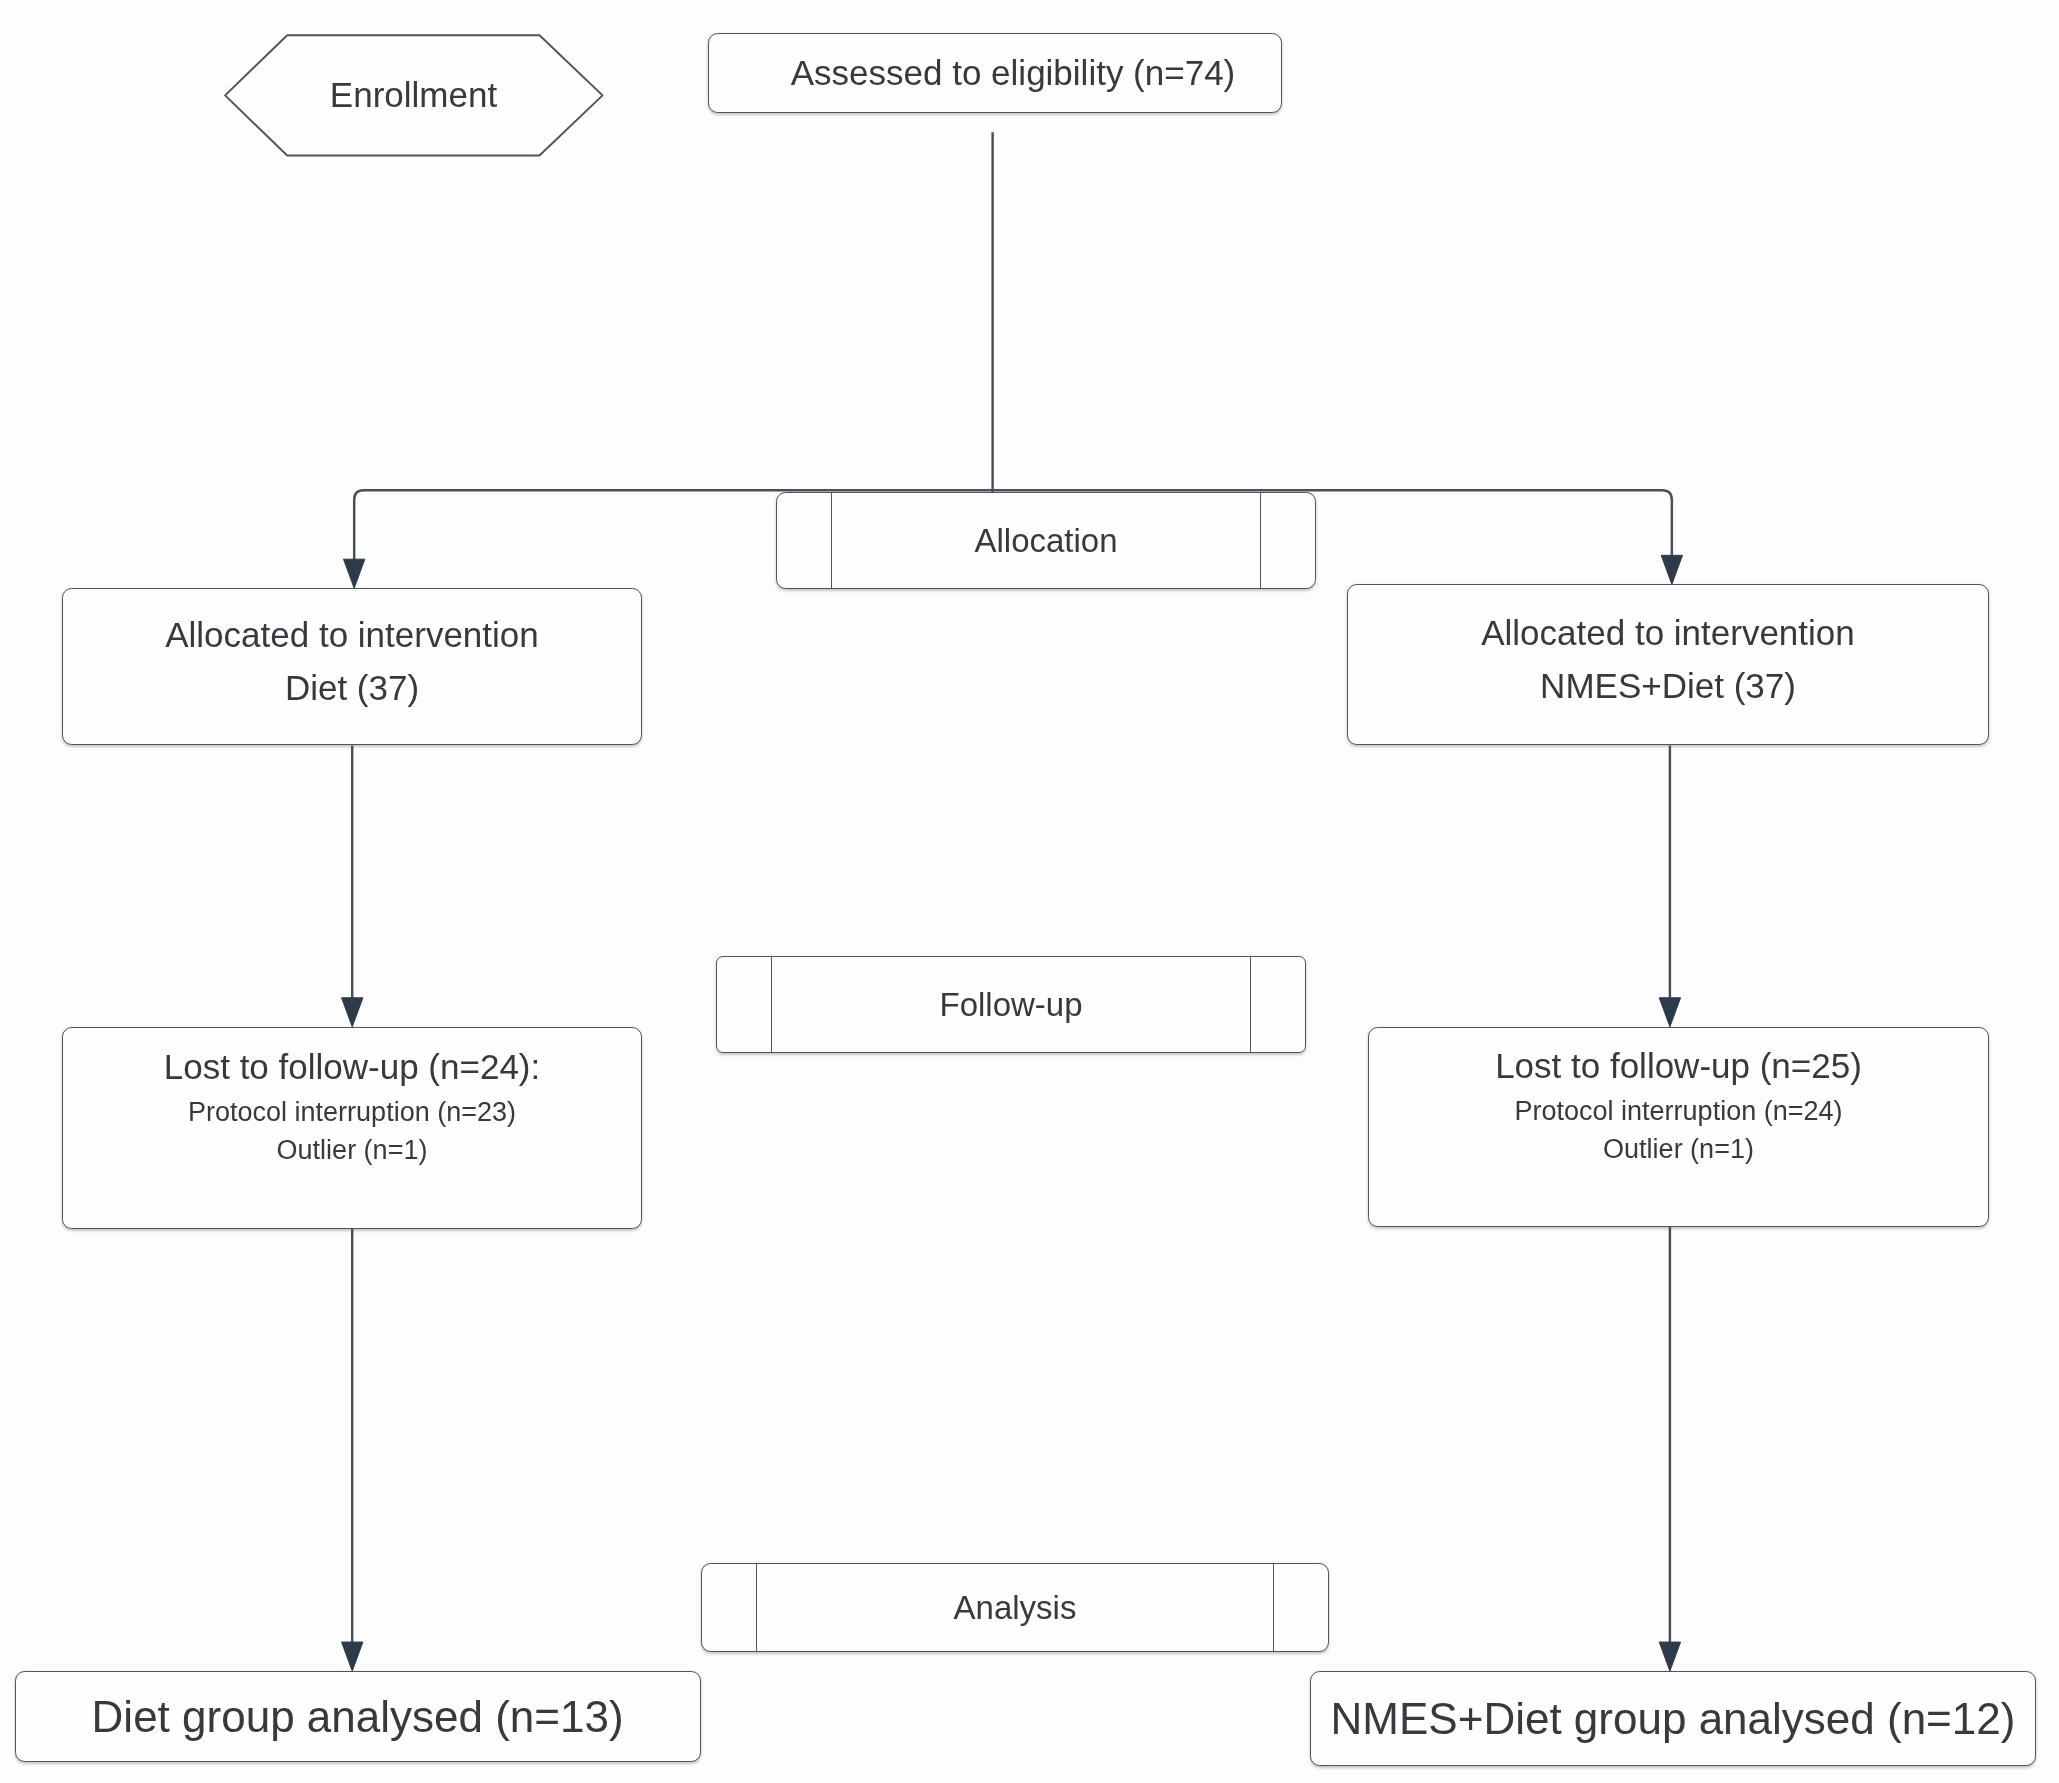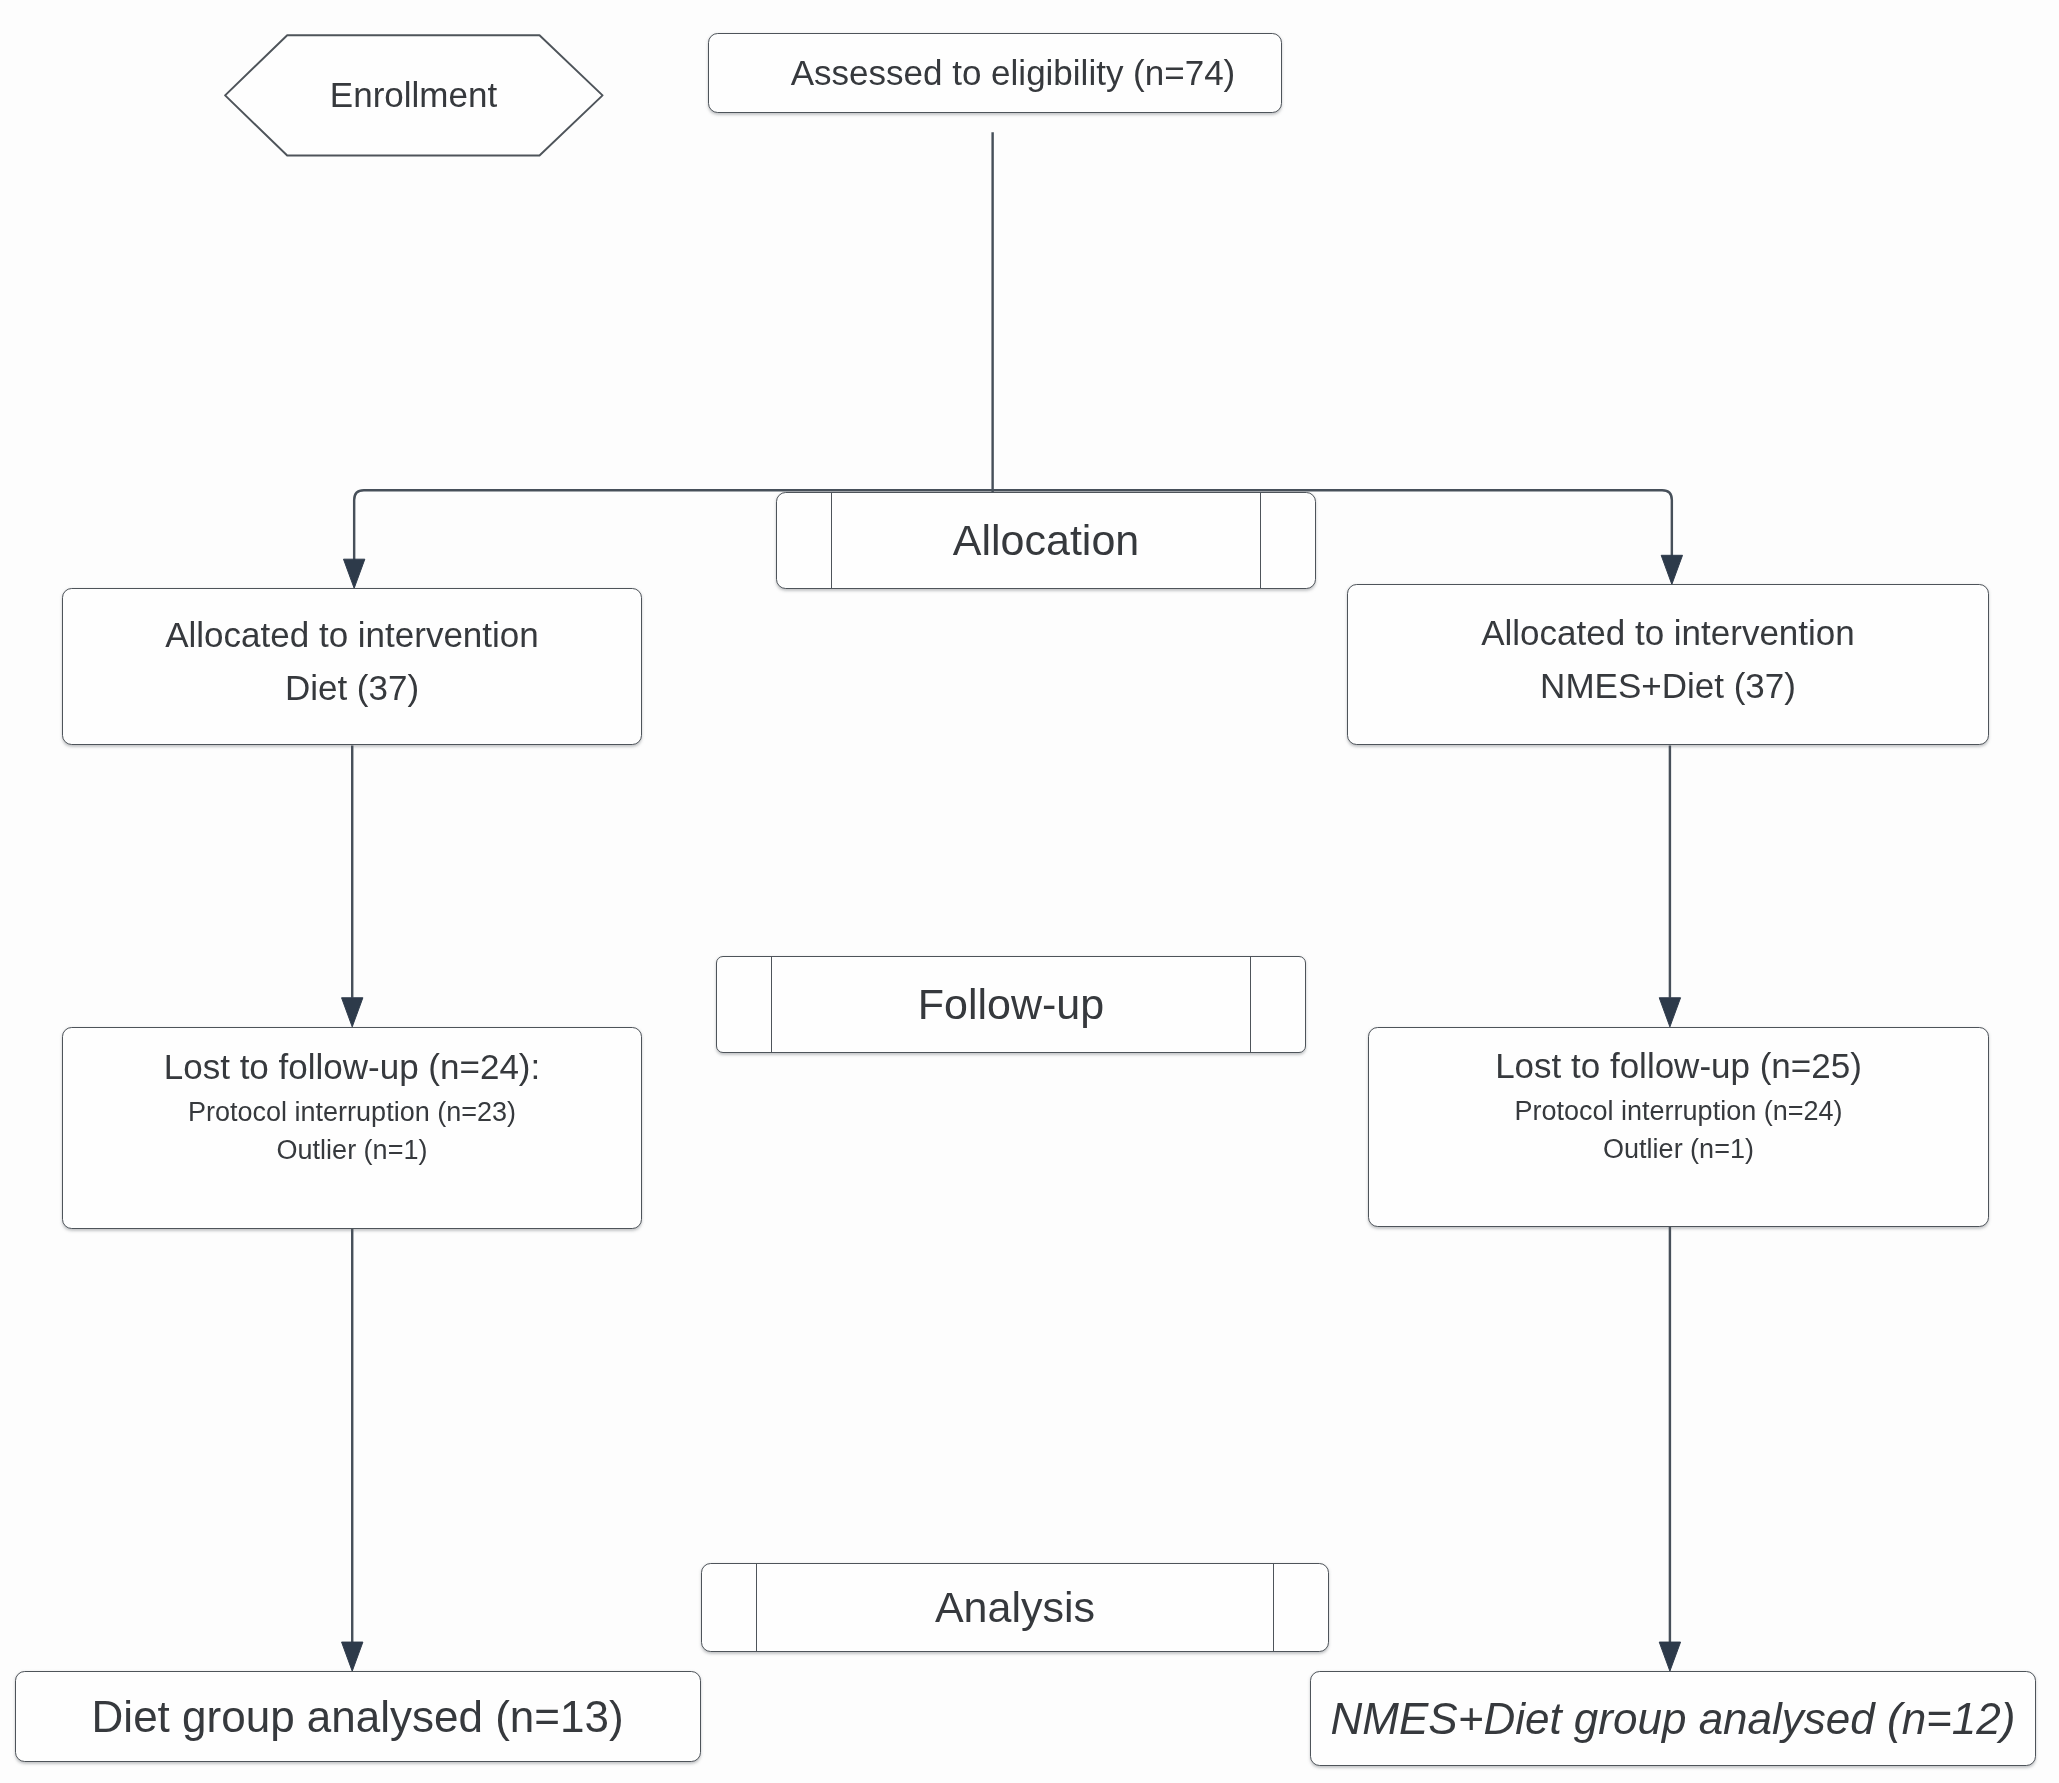--- a/index.html
+++ b/index.html
@@ -57,21 +57,21 @@
   .label-over{
     position:absolute;
     display:flex;
     align-items:center;
     justify-content:center;
     text-align:center;
   }
   .txt-main{font-size:35px;line-height:1.5;}
   .txt-sub{font-size:27px;line-height:1.4;}
   .banner{
-    font-size:43px;
+    font-size:33px;
   }
   .banner .vline{
     position:absolute;
     top:0;bottom:0;
     width:0;
     border-left:1.9px solid var(--border);
   }
   .banner .vline.left{left:54px;}
   .banner .vline.right{right:54px;}
   .hex-label{font-size:35px;}
@@ -148,18 +148,18 @@
   <div class="node banner" style="left:701px;top:1563px;width:628px;height:89px;">
     <i class="vline left"></i>
     <i class="vline right"></i>
     <span>Analysis</span>
   </div>
 
   <div class="node bottom-box" style="left:14.6px;top:1671px;width:686px;height:91px;">
     <span>Diet group analysed (n=13)</span>
   </div>
 
-  <div class="node bottom-box" style="left:1310px;top:1671px;width:726px;height:95px;font-style:italic;">
+  <div class="node bottom-box" style="left:1310px;top:1671px;width:726px;height:95px;">
     <span>NMES+Diet group analysed (n=12)</span>
   </div>
 
 </div>
 
 
 </body></html>

